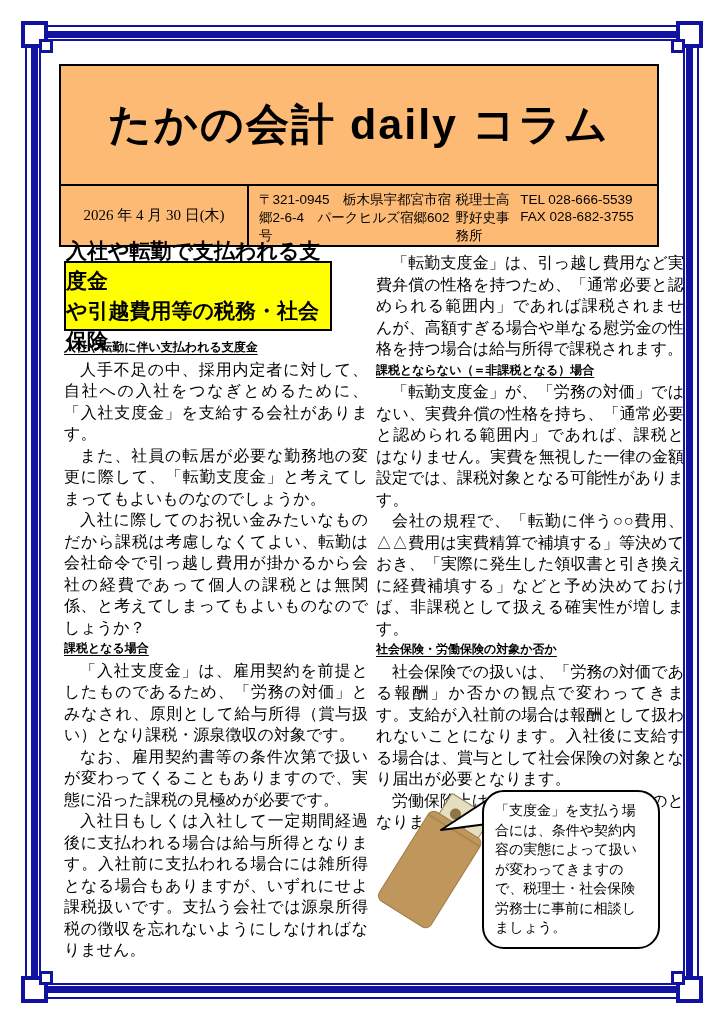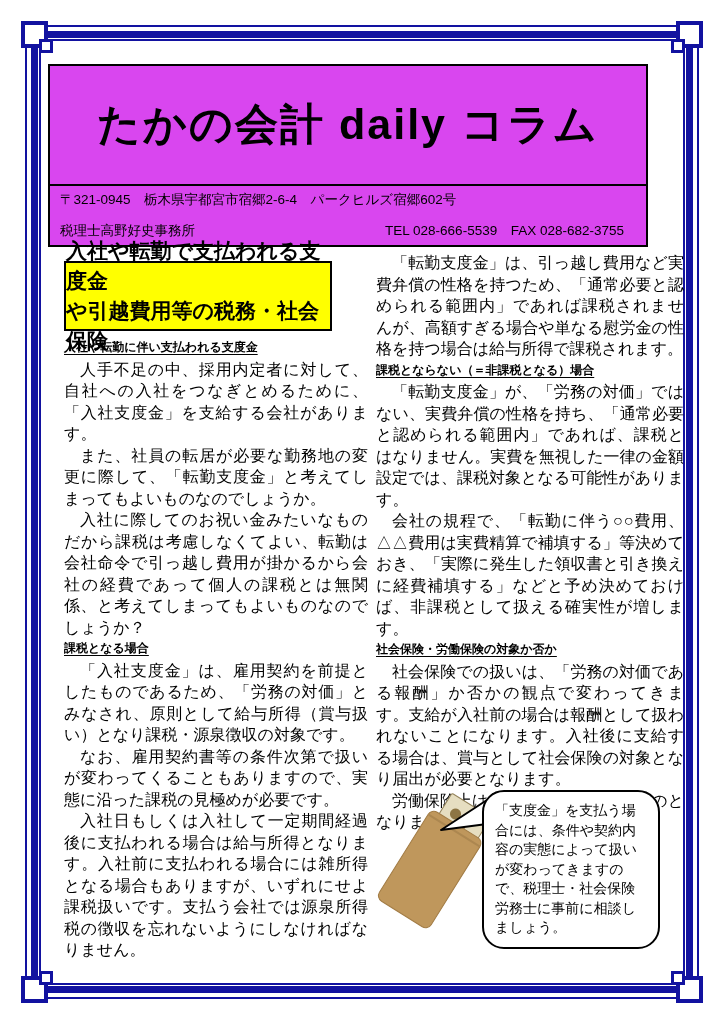--- a/index.html
+++ b/index.html
@@ -11,28 +11,28 @@
   .frame-main{position:absolute;inset:31px;border:10px solid #1212A0;}
   .frame-main::before{content:"";position:absolute;inset:-3px;border:1px solid #ffffff;}
   .knot{position:absolute;width:19px;height:19px;border:4px solid #1212A0;background:#fff;z-index:3;}
   .knot::after{content:"";position:absolute;width:8px;height:8px;border:3px solid #1212A0;background:#fff;}
   .knot.tl{left:21px;top:21px;}   .knot.tl::after{right:-9px;bottom:-9px;}
   .knot.tr{right:21px;top:21px;}  .knot.tr::after{left:-9px;bottom:-9px;}
   .knot.bl{left:21px;bottom:21px;}.knot.bl::after{right:-9px;top:-9px;}
   .knot.br{right:21px;bottom:21px;}.knot.br::after{left:-9px;top:-9px;}
 
   
-  .header-box{position:absolute;left:48px;top:64px;width:600px;height:183px;
-      border:2px solid #000;background:#d946ef;box-sizing:border-box;z-index:4;}
+  .header-box{position:absolute;left:59px;top:64px;width:600px;height:183px;
+      border:2px solid #000;background:#fdba74;box-sizing:border-box;z-index:4;}
   .header-title{height:118px;display:flex;align-items:center;justify-content:center;
       font-size:43px;font-weight:bold;letter-spacing:2px;border-bottom:2px solid #000;}
   .header-info{display:flex;height:59px;}
   .date-cell{width:186px;border-right:2px solid #000;display:flex;align-items:center;
       justify-content:center;font-family:"Liberation Serif",serif;font-size:15px;}
-  .info-cell{flex:1;display:flex;flex-direction:column;justify-content:space-between;
+  .info-cell{flex:1;display:flex;flex-direction:row;justify-content:space-between;
       padding:5px 10px 5px 10px;font-size:13.5px;box-sizing:border-box;}
   .info-row2{display:flex;align-items:baseline;}
   .info-row2 .telfax{margin-left:auto;margin-right:12px;}
   .info-row3{text-align:right;color:#1515CC;}
 
   
   .headline-box{position:absolute;left:64px;top:261px;width:268px;height:70px;
       background:#FFFF00;border:2px solid #000;box-sizing:border-box;
       display:flex;flex-direction:column;justify-content:center;align-items:center;
       font-size:21px;font-weight:bold;line-height:30px;z-index:4;}
@@ -73,20 +73,21 @@
 <div class="frame-outer"></div>
 <div class="frame-main"></div>
 <div class="knot tl"></div>
 <div class="knot tr"></div>
 <div class="knot bl"></div>
 <div class="knot br"></div>
 
 <div class="header-box">
   <div class="header-title">たかの会計 daily コラム</div>
   <div class="header-info">
+    <div class="date-cell">2026 年 4 月 30 日(木)</div>
     <div class="info-cell">
       <div class="info-row1">〒321-0945　栃木県宇都宮市宿郷2-6-4　パークヒルズ宿郷602号</div>
       <div class="info-row2">
         <span>税理士高野好史事務所</span>
         <span class="telfax">TEL 028-666-5539　FAX 028-682-3755</span>
       </div>
     </div>
   </div>
 </div>
 

